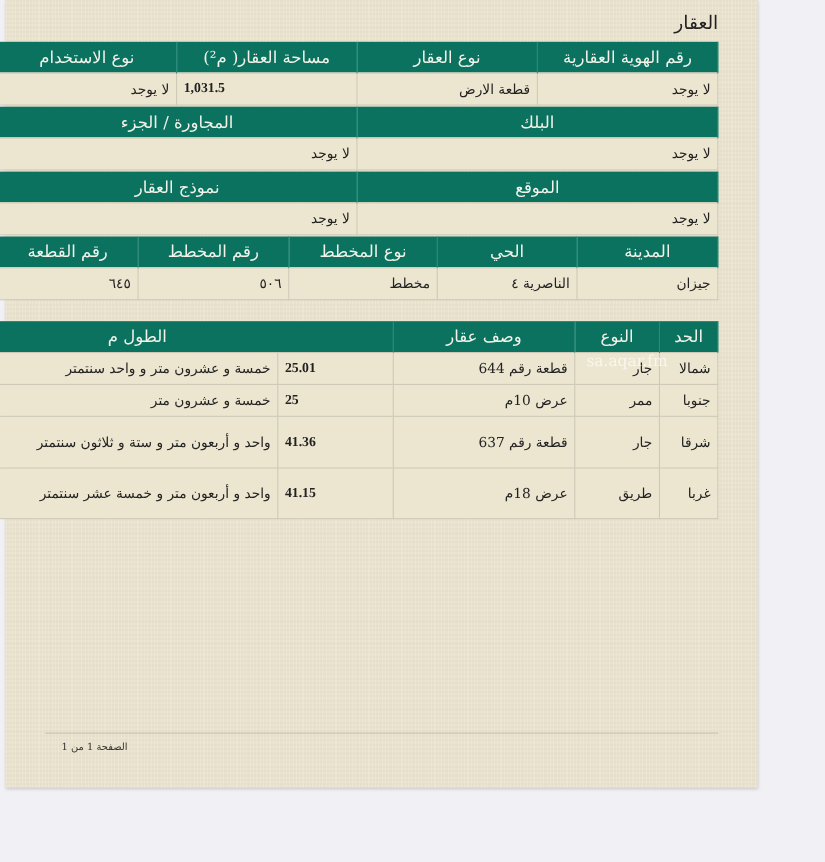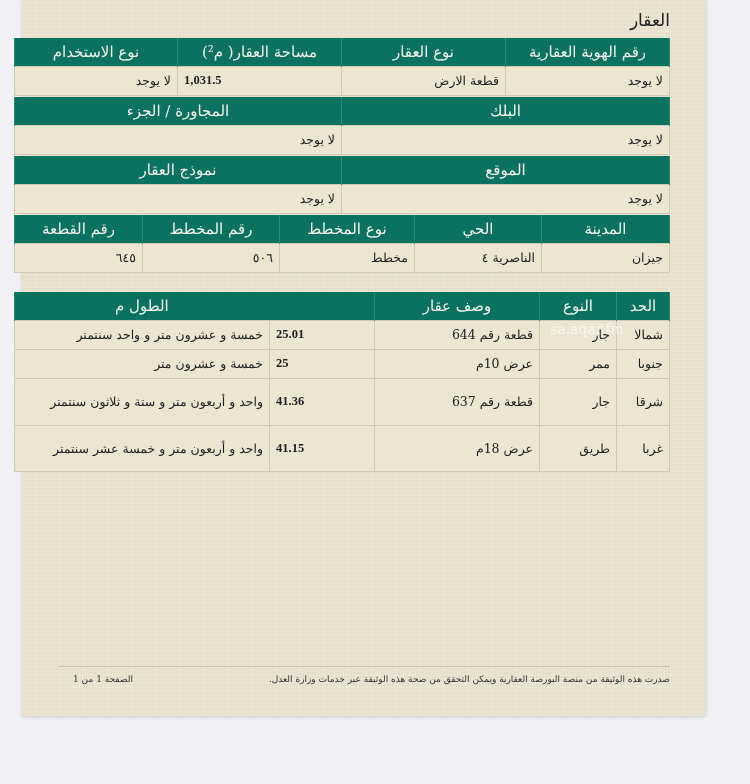--- a/index.html
+++ b/index.html
@@ -9,21 +9,20 @@
       font-family: "DejaVu Serif", "Liberation Serif", serif;
     }
     .page {
       position: absolute; left: 5px; top: 0; width: 684px; height: 716px;
       background: #ebe5cf;
       background-image:
         repeating-linear-gradient(90deg, rgba(255,255,255,0.06) 0 1px, rgba(0,0,0,0.015) 1px 3px),
         repeating-linear-gradient(0deg, rgba(255,255,255,0.05) 0 2px, rgba(0,0,0,0.01) 2px 4px);
       box-shadow: 0 1px 3px rgba(0,0,0,0.18);
       direction: rtl;
-      margin-left: 17px;
     }
     .section-title {
       position: absolute; right: 36px; top: 10px;
       font-size: 17px; color: #222; font-weight: normal;
     }
     table.grid {
       position: absolute; border-collapse: collapse; table-layout: fixed;
       direction: rtl;
     }
     table.grid th {
@@ -189,15 +188,14 @@
       <td class="wrap">واحد و أربعون متر و خمسة عشر سنتمتر</td>
     </tr>
   </tbody>
     </table>
 
   <div class="watermark">
     <div class="url">sa.aqar.fm</div>
   </div>
 
   <div class="footer-line"></div>
-  <div class="footer-note">صدرت هذه الوثيقة من منصة البورصة العقارية ويمكن التحقق من صحة هذه الوثيقة عبر خدمات وزارة العدل.</div>
   <div class="footer-page">الصفحة 1 من 1</div>
 </div>
 
 </body></html>

